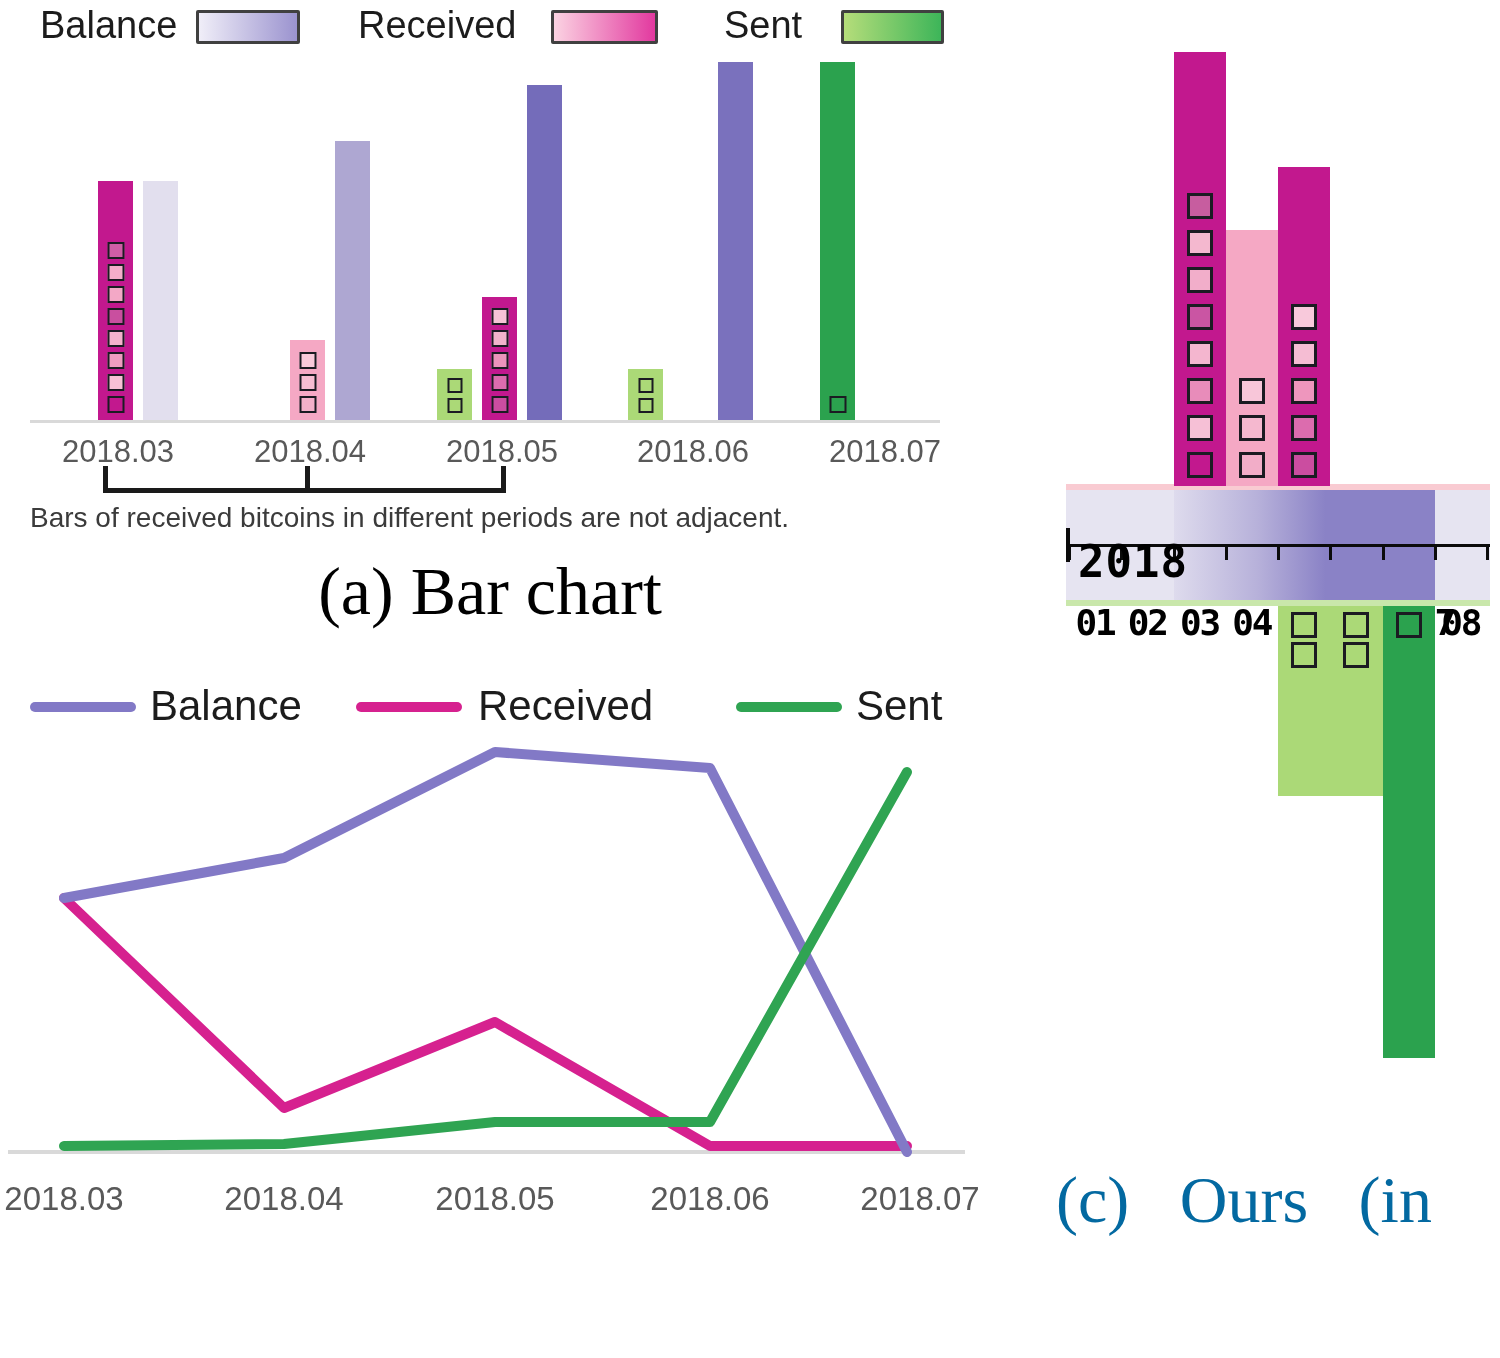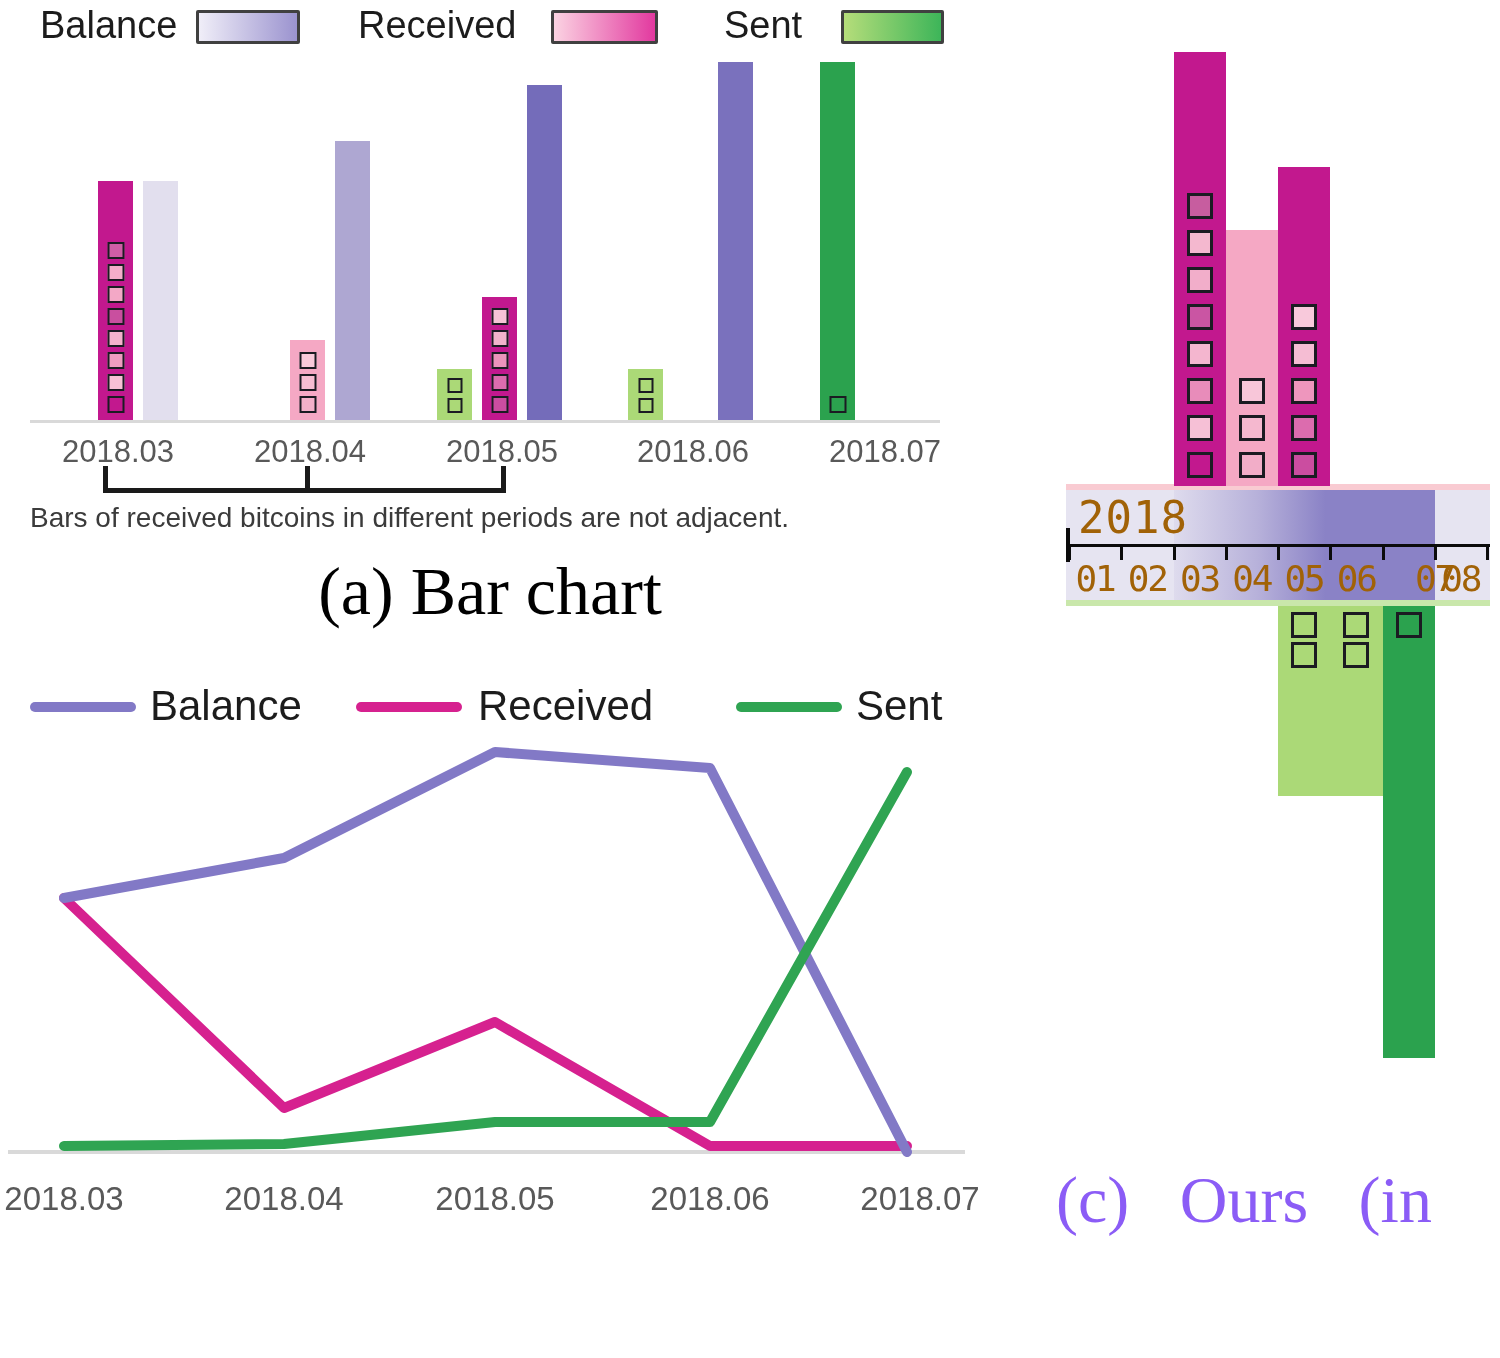--- a/index.html
+++ b/index.html
@@ -10,26 +10,26 @@
   .sqcol{position:absolute;left:50%;transform:translateX(-50%);display:flex;flex-direction:column;align-items:center;}
   .sq{box-sizing:border-box;border:2px solid #1b1b22;flex:0 0 auto;}
   .sq.big{border-width:3px;}
   .legend-a-label{position:absolute;top:4px;font-size:38px;color:#1c1c1c;letter-spacing:0px;}
   .legend-a-swatch{position:absolute;top:10px;height:34px;border:3px solid #404040;border-radius:2px;box-sizing:border-box;}
   .xlab{position:absolute;font-size:31px;color:#595959;text-align:center;}
   .xlab-b{position:absolute;font-size:33px;color:#595959;text-align:center;}
   .caption{position:absolute;left:0;width:980px;text-align:center;
            font-family:"Liberation Serif","DejaVu Serif",serif;font-size:68px;color:#000;}
   .caption-c{position:absolute;left:1056px;width:444px;text-align:left;
-           font-family:"Liberation Serif","DejaVu Serif",serif;font-size:66px;color:#8b5cf6;line-height:84px;word-spacing:34px;}
+           font-family:"Liberation Serif","DejaVu Serif",serif;font-size:66px;color:#0369a1;line-height:84px;word-spacing:34px;}
   .annotation{position:absolute;left:30px;top:502px;width:960px;font-size:28px;color:#3b3b3b;}
   .bracket{position:absolute;background:#1a1a1a;}
   .legend-b-label{position:absolute;top:0px;font-size:42px;color:#1c1c1c;}
   .legend-b-swatch{position:absolute;top:20px;height:10px;border-radius:5px;}
-  .pixel{font-family:"DejaVu Sans Mono",monospace;font-weight:normal;color:#a16207;}
+  .pixel{font-family:"DejaVu Sans Mono",monospace;font-weight:bold;color:#000000;margin-top:44px;}
   .monthlab{position:absolute;font-size:36px;text-align:center;letter-spacing:-2px;}
   .yearlab{position:absolute;font-size:44px;letter-spacing:1px;}
 </style>
 </head>
 <body>
 
 <div id="canvas">
 
   <section id="legend-a" class="abs" style="left:0;top:0;width:980px;height:56px;">
       <div class="legend-a-label" style="left: 40px;">Balance</div>

